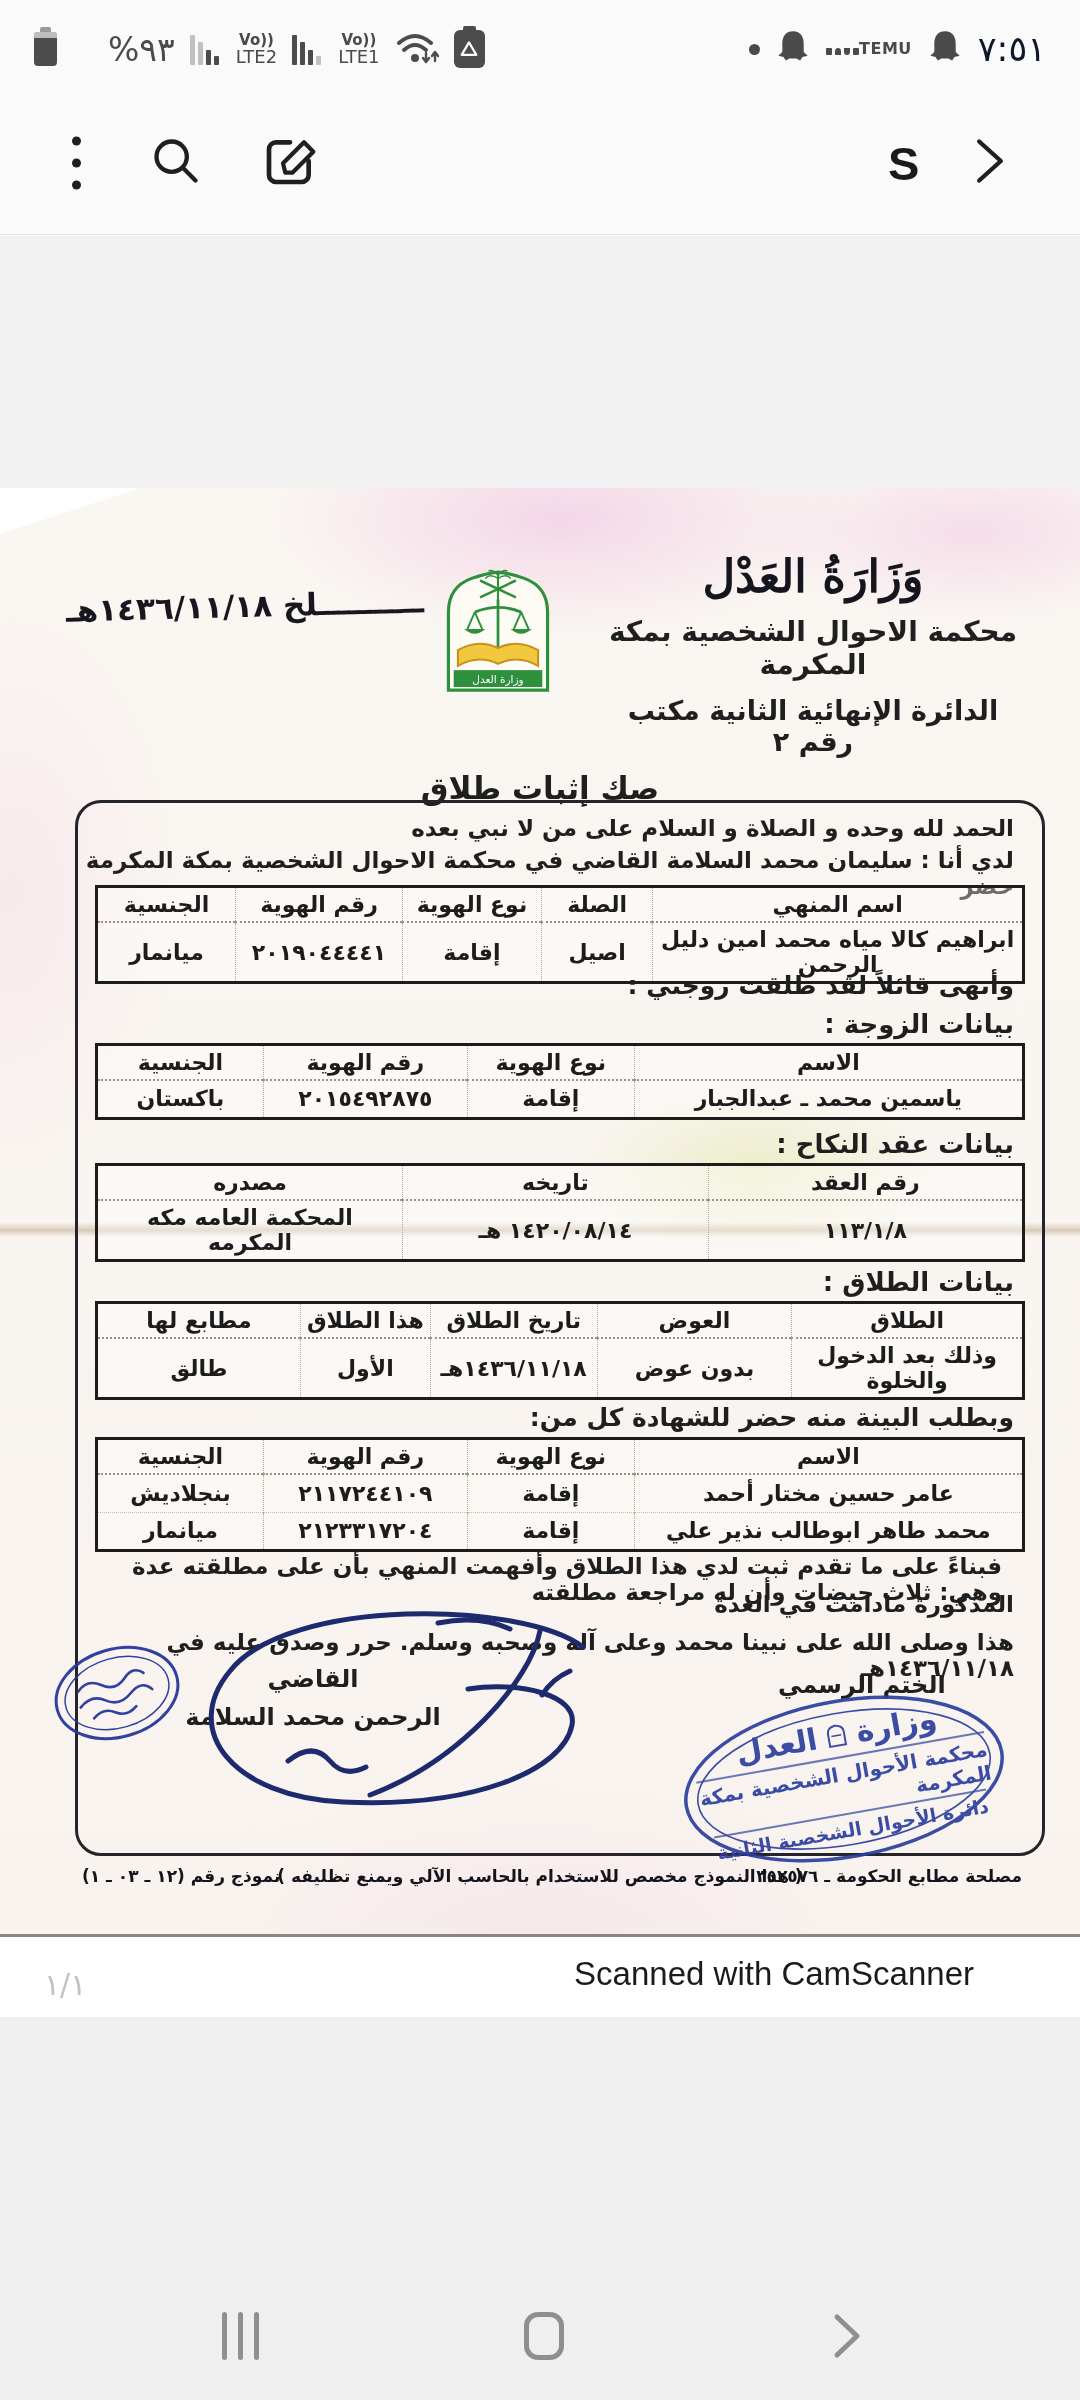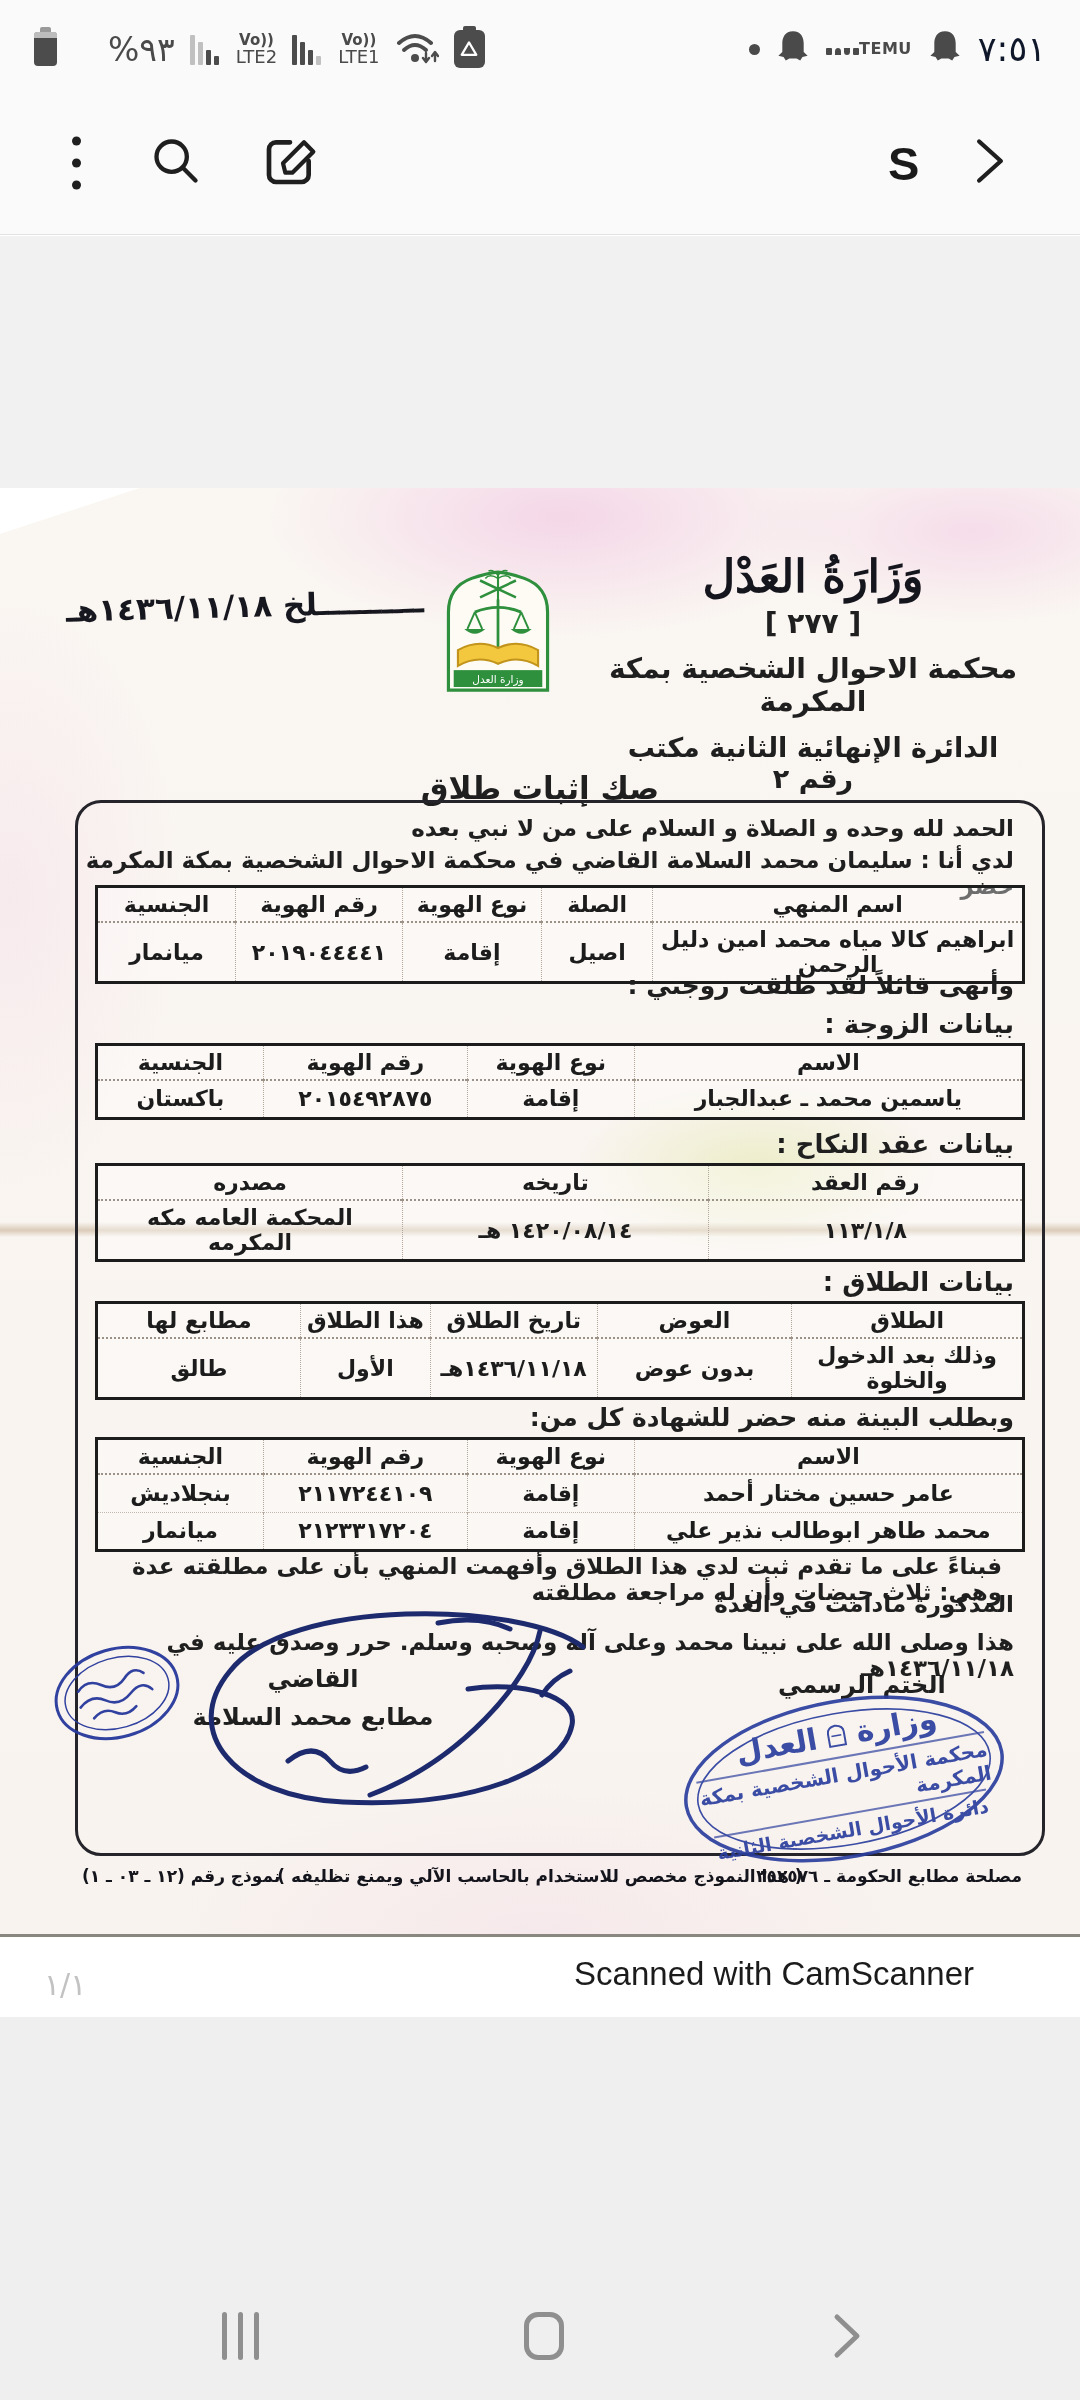--- a/index.html
+++ b/index.html
@@ -207,21 +207,20 @@
 <div class="gray-top"></div>
 
 <div class="paper">
   <div class="paper-corner"></div>
   <div class="crease"></div>
 
   <div class="hand-date">ــــــــــلخ ١٤٣٦/١١/١٨هـ</div>
 
   <div class="hdr-block">
     <div class="hdr-callig">وَزَارَةُ العَدْل</div>
-    <div class="hdr-num">[ ٢٧٧ ]</div>
     <div class="hdr-court">محكمة الاحوال الشخصية بمكة المكرمة</div>
     <div class="hdr-circuit">الدائرة الإنهائية الثانية مكتب رقم ٢</div>
   </div>
 
   <div class="emblem">
     <svg width="116" height="142" viewBox="0 0 110 120">
       <path d="M8 118 V44 Q8 20 30 12 Q44 7 55 6 Q66 7 80 12 Q102 20 102 44 V118 Z" fill="#fdfbf4" stroke="#2e8f3d" stroke-width="3"></path>
       <path d="M38 30 L72 14 M38 14 L72 30" stroke="#2e8f3d" stroke-width="2.4" fill="none"></path>
       <path d="M55 8 V34" stroke="#2e8f3d" stroke-width="2"></path>
       <path d="M55 12 Q47 7 43 12 M55 12 Q63 7 67 12 M55 9 Q50 3 46 5 M55 9 Q60 3 64 5" stroke="#2e8f3d" stroke-width="1.5" fill="none"></path>
@@ -374,21 +373,21 @@
       </tr>
     </tbody>
       </table>
 
     <div class="bx t23" style="top:750px; right:40px; left:28px;">فبناءً على ما تقدم ثبت لدي هذا الطلاق وأفهمت المنهي بأن على مطلقته عدة وهي: ثلاث حيضات وأن له مراجعة مطلقته</div>
     <div class="bx t23" style="top:788px; right:28px;">المذكورة مادامت في العدة</div>
     <div class="bx t23" style="top:826px; right:28px;">هذا وصلى الله على نبينا محمد وعلى آله وصحبه وسلم. حرر وصدق عليه في ١٤٣٦/١١/١٨هـ</div>
 
     <div class="judge">
       <div class="jl">القاضي</div>
-      <div class="jn">مطابع محمد السلامة</div>
+      <div class="jn">الرحمن محمد السلامة</div>
     </div>
 
     <svg class="sig-svg" viewBox="0 0 490 235">
       <g fill="none" stroke="#1d2a6e" stroke-width="5" stroke-linecap="round">
         <path d="M445 38 C 385 -8, 150 -12, 92 62 C 42 122, 96 188, 205 193 C 335 199, 425 162, 434 116 C 440 86, 382 72, 330 80"></path>
         <path d="M402 22 C 392 72, 322 152, 232 186"></path>
         <path d="M432 62 q -18 8 -28 24"></path>
         <path d="M150 152 q 25 -20 42 0 q 14 17 36 6"></path>
         <path d="M300 14 q 42 -8 72 6"></path>
       </g>

